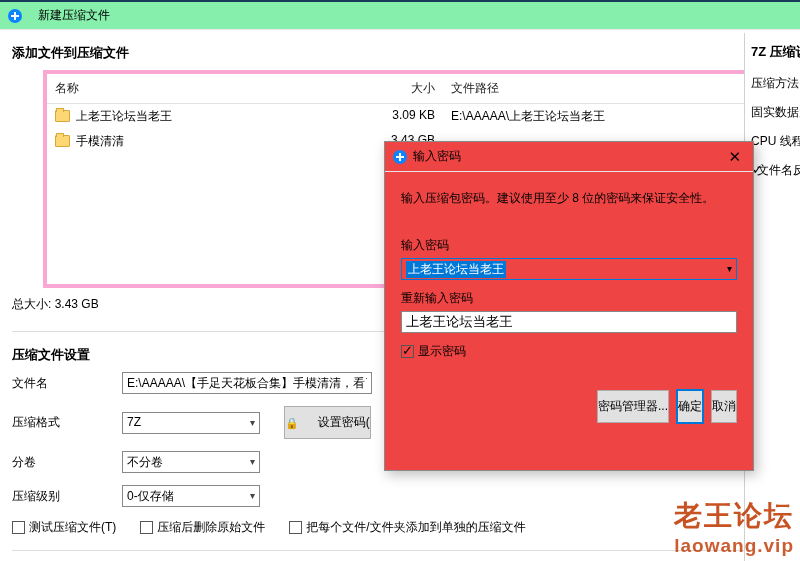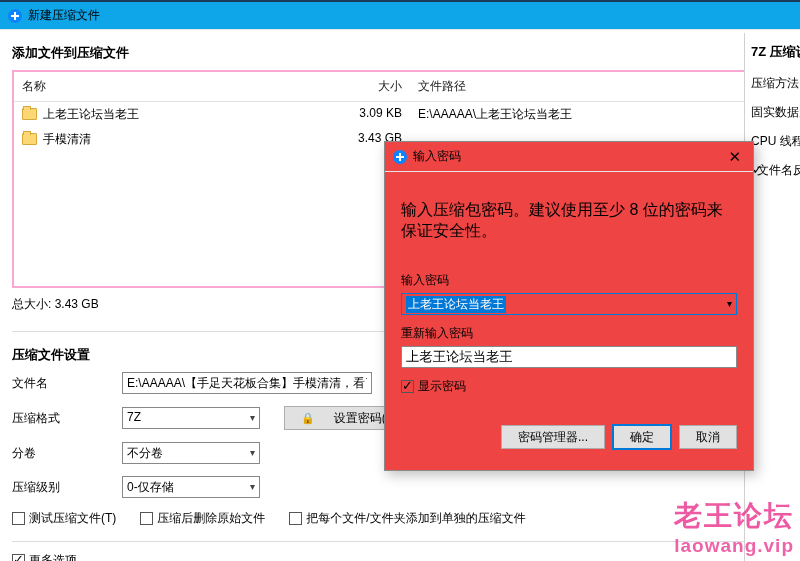--- a/index.html
+++ b/index.html
@@ -13,37 +13,38 @@
     height: 561px;
     overflow: hidden;
     position: relative;
     border-top: 2px solid #1a3a5a;
   }
   .titlebar {
     height: 28px;
     display: flex;
     align-items: center;
     padding: 0 8px;
-    gap: 6px;
-    background: #0ea5e9;
+    gap: 16px;
+    background: #86efac;
     border-bottom: 1px solid #e8e8e8;
   }
   .win-icon {
     width: 14px; height: 14px; border-radius: 50%;
     background: #0a84ff;
     position: relative;
   }
   .win-icon::after { content:""; position:absolute; left:3px; top:6px; width:8px; height:2px; background:#fff; }
   .win-icon::before { content:""; position:absolute; left:6px; top:3px; width:2px; height:8px; background:#fff; }
   .main { padding: 10px 12px 0 12px; }
   .section-title { font-weight: 700; font-size: 13px; margin: 4px 16px 8px 0; }
   .filelist {
-    border: 2px solid #f9a8d4;
+    border: 4px solid #f9a8d4;
     height: 218px;
     overflow: hidden;
+    margin-left: 31px;
   }
   .filelist-header {
     display: flex;
     border-bottom: 1px solid #e2e2e2;
     font-size: 12px;
     color: #222;
     background: #fff;
   }
   .col { padding: 6px 8px; }
   .col-name { flex: 0 0 328px; }
@@ -62,22 +63,22 @@
   hr.sep { border:none; border-top:1px solid #dcdcdc; margin:18px 0 14px 0; }
   .settings-row { display:flex; align-items:center; margin-bottom: 12px; }
   .settings-row .lbl { width: 110px; }
   .text-input, .combo {
     border: 1px solid #888; height: 22px; padding: 2px 4px;
     font-family: inherit; font-size: 12px; background:#fff;
   }
   .combo { width: 138px; position:relative; padding-right:18px; }
   .chev { position:absolute; right:4px; top:4px; font-size:10px; color:#444; }
   .btn {
-    border:1px solid #adadad; background:#e1e1e1; height:24px;
-    padding: 0 16px; font-family:inherit; font-size:12px; cursor:pointer;
+    border:1px solid #adadad; background:#e1e1e1; height:33px;
+    padding: 0 0; font-family:inherit; font-size:12px; cursor:pointer;
   }
   .set-pwd-btn { display:flex; align-items:center; gap:19px; }
   .lock-glyph::before { content:"🔒"; font-size:11px; }
   .checkbox-row { display:flex; align-items:center; gap:24px; }
   .cb-wrap { display:flex; align-items:center; gap:4px; }
   .cb { width:13px; height:13px; border:1px solid #555; display:inline-block; position:relative; }
   .cb.checked::after { content:"✓"; position:absolute; left:0; top:-3px; font-size:13px; }
   
   .right-panel {
     position:absolute; top:31px; right:0; width:56px; height:530px;
@@ -88,32 +89,32 @@
   
   .dialog {
     position:absolute; left:384px; top:139px; width:370px; height:330px;
     background:#ef4444; border:1px solid #8a8a8a;
     box-shadow: 3px 4px 12px rgba(0,0,0,.25);
   }
   .dlg-title { height:30px; display:flex; align-items:center; justify-content:space-between; padding:0 8px 0 8px; border-bottom:1px solid #e5e5e5; }
   .dlg-title-left { display:flex; align-items:center; gap:6px; }
   .close-x { font-size:15px; cursor:pointer; padding:0 4px; }
   .dlg-body { padding: 10px 16px 12px 16px; }
-  .hint { margin: 18px 0 30px 0; font-size:16px; }
+  .hint { margin: 8px 0 30px 0; font-size:12px; }
   .field-lbl { margin-bottom:4px; }
   .combo-wide { width:100%; border:1px solid #0078d7; height:22px; padding:2px 4px; position:relative; }
   .combo-wide .val { background:#0078d7; color:#fff; padding:0 2px; display:inline-block; }
   .combo-wide .chev { color:#000; }
   .plain-input { width:100%; border:1px solid #888; height:22px; padding:2px 4px; }
   .spacer-sm { height:10px; }
   .dlg-buttons { display:flex; justify-content:flex-end; gap:8px; margin-top:30px; }
   .btn-default { border:1px solid #0078d7; outline:1px solid #0078d7; }
   .watermark {
     position:absolute; right:6px; bottom:4px; text-align:right;
-    color:#ec4899; font-weight:700;
+    color:#c2410c; font-weight:700;
   }
   .watermark .line1 { font-size:28px; letter-spacing:2px; opacity:.9; }
   .watermark .line2 { font-size:19px; letter-spacing:1px; opacity:.85; }
 </style>
 </head>
 <body>
 
 <div class="titlebar">
   <span class="win-icon"></span>
   <span>新建压缩文件</span>

